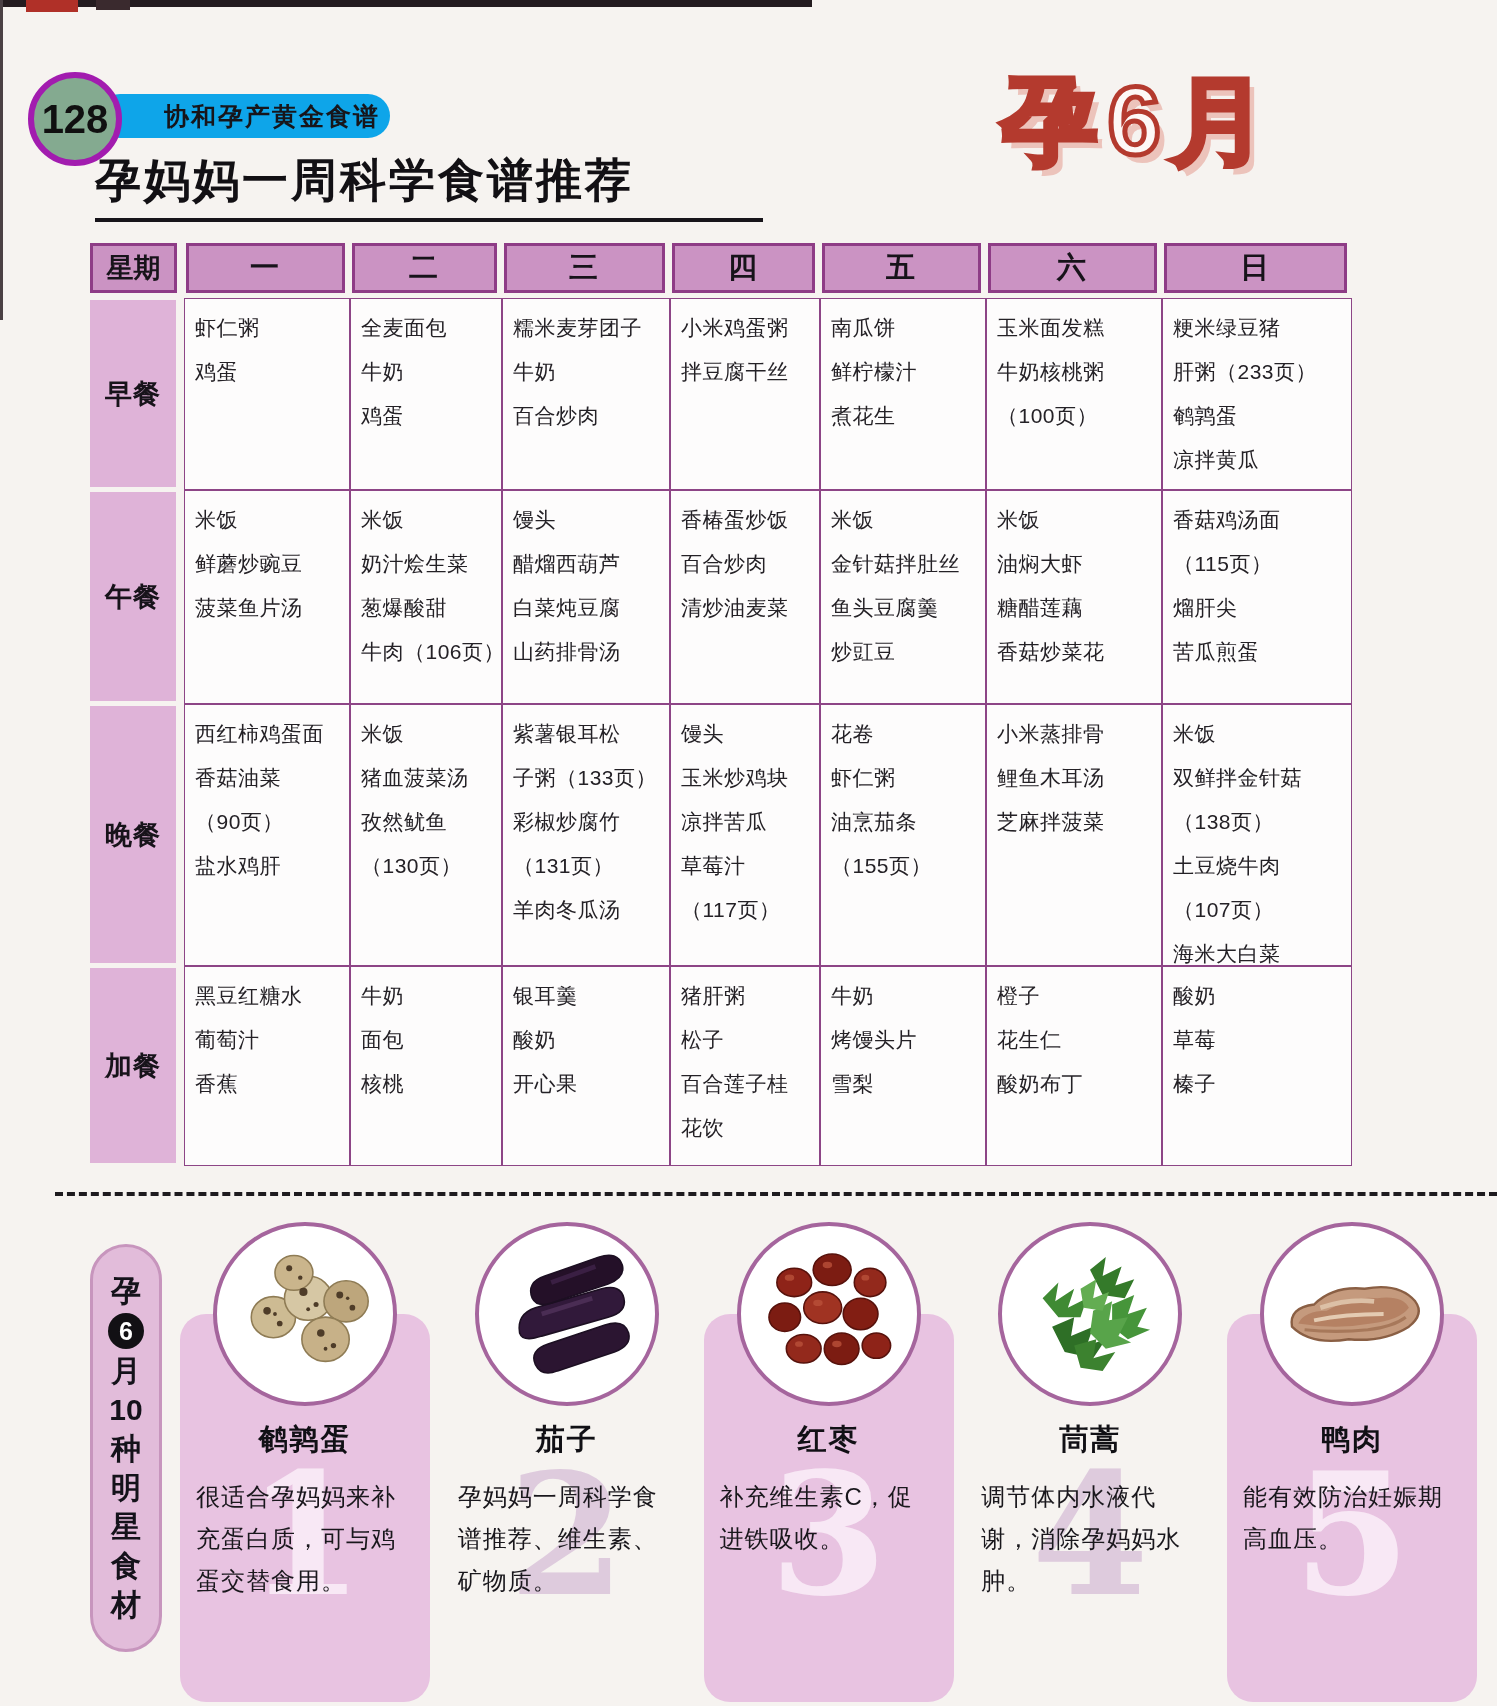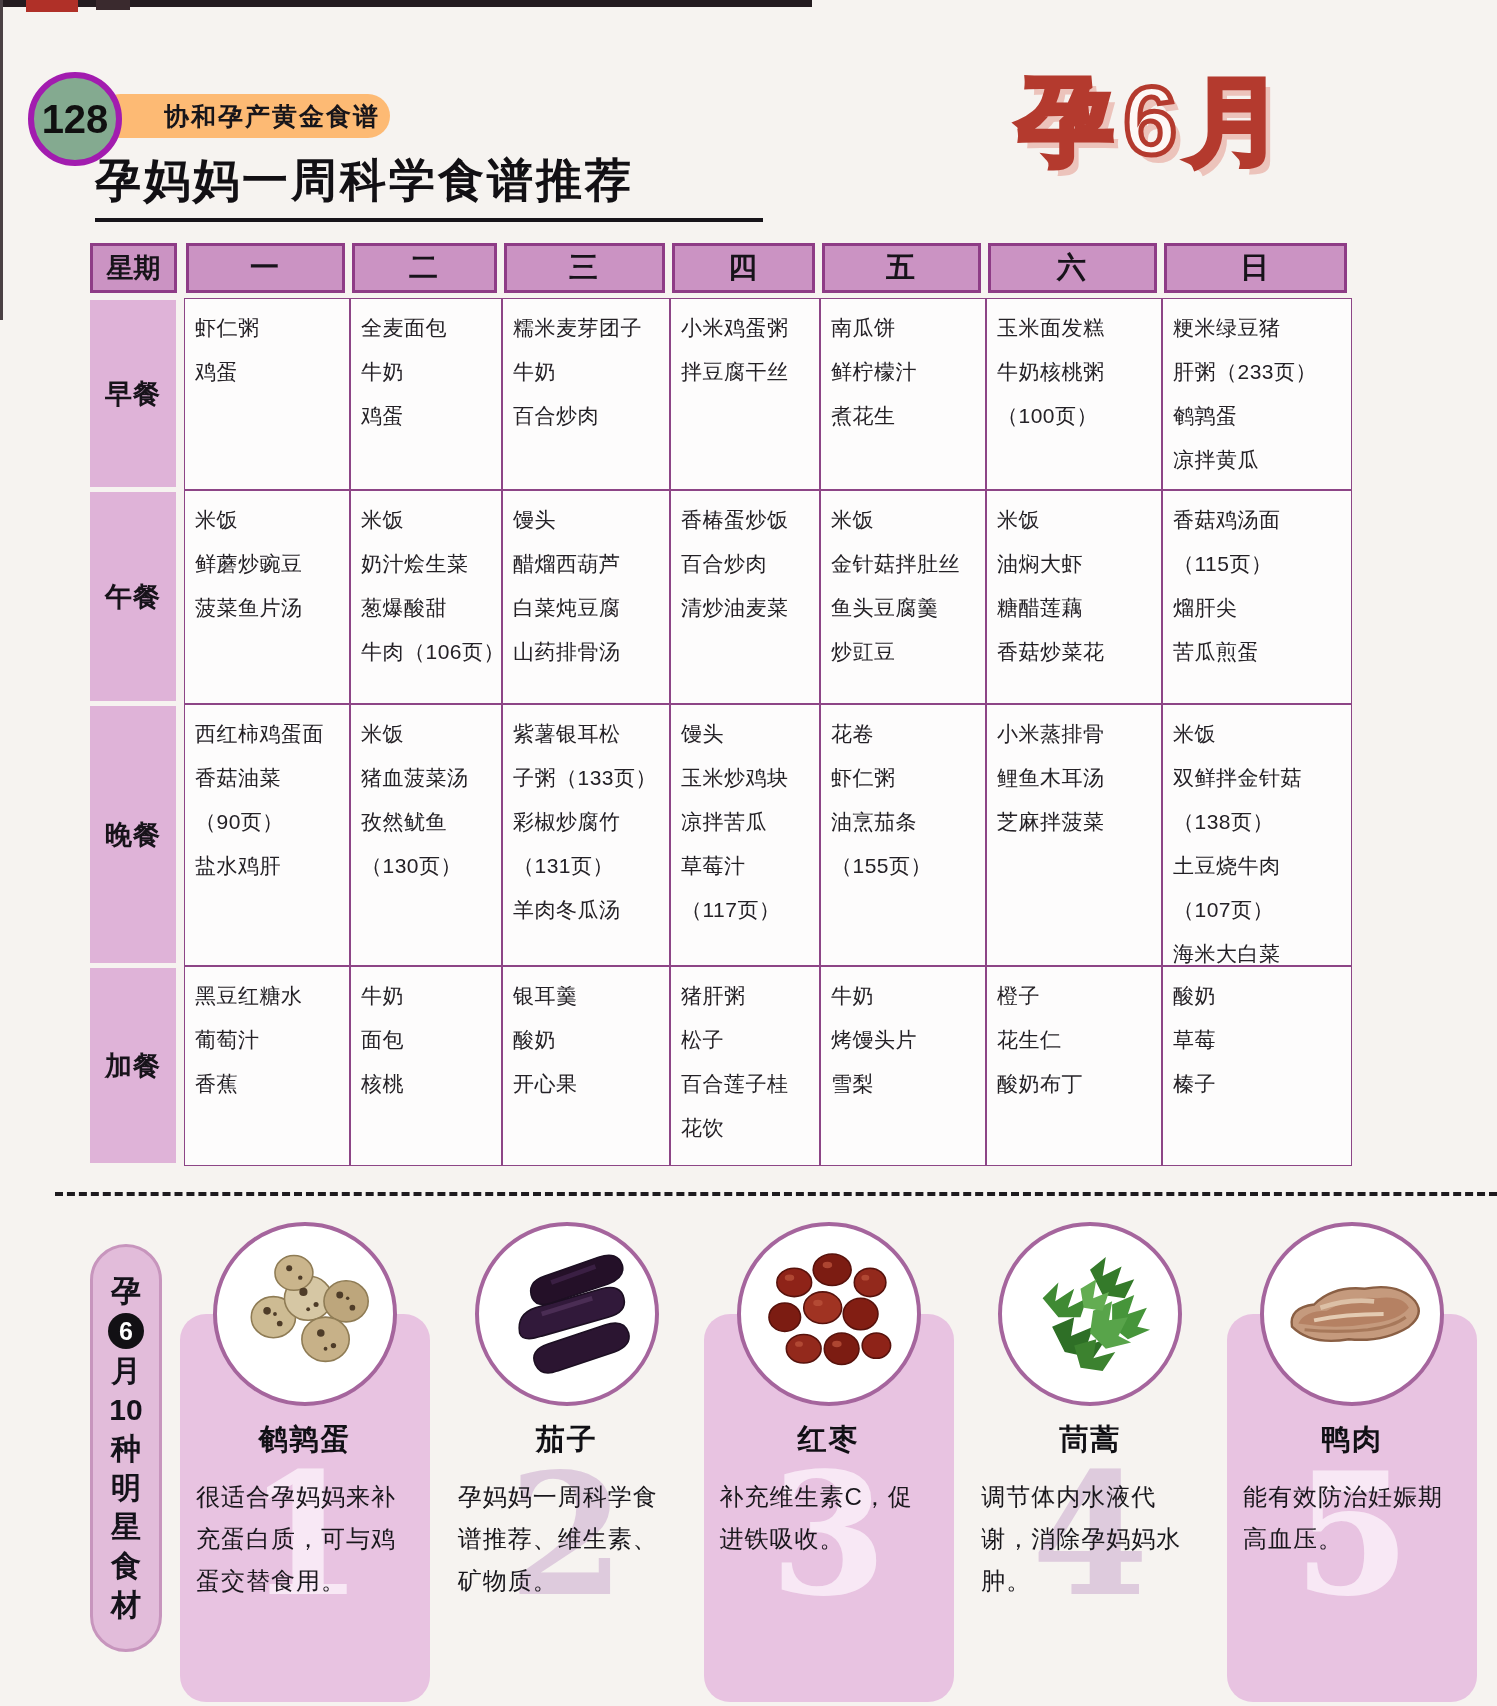--- a/index.html
+++ b/index.html
@@ -12,31 +12,31 @@
   
   .scan-top{position:absolute;top:0;left:0;width:812px;height:7px;background:#241c20;}
   .scan-top-red{position:absolute;top:0;left:26px;width:52px;height:12px;background:#b03028;}
   .scan-top-red2{position:absolute;top:0;left:96px;width:34px;height:10px;background:#3a2a2e;}
   .scan-left{position:absolute;top:0;left:0;width:3px;height:320px;background:#4a4044;}
 
   
   .page-header{position:absolute;top:72px;left:28px;right:40px;height:120px;}
   .series-pill{
     position:absolute;left:70px;top:22px;width:292px;height:44px;border-radius:24px;
-    background:#fdba74;display:flex;align-items:center;padding-left:66px;box-sizing:border-box;
+    background:#0ea5e9;display:flex;align-items:center;padding-left:66px;box-sizing:border-box;
     font-size:25px;font-weight:700;color:#17151a;letter-spacing:2px;
   }
   .page-num-circle{
     position:absolute;left:0;top:0;width:94px;height:94px;border-radius:50%;
     background:#84aa90;border:6px solid #a21caf;box-sizing:border-box;
     display:flex;align-items:center;justify-content:center;
     font-size:40px;font-weight:800;color:#101010;
   }
   .month-badge{
-    position:absolute;right:164px;top:-14px;
+    position:absolute;right:180px;top:-14px;
     font-size:96px;font-weight:900;letter-spacing:10px;
     color:#fdf8f6;
     -webkit-text-stroke:5px #b43a2e;
     text-shadow:7px 8px 0 #ecc3bb;
     font-family:"Liberation Sans", sans-serif;
   }
 
   
   .section-title{
     position:absolute;left:95px;top:150px;

